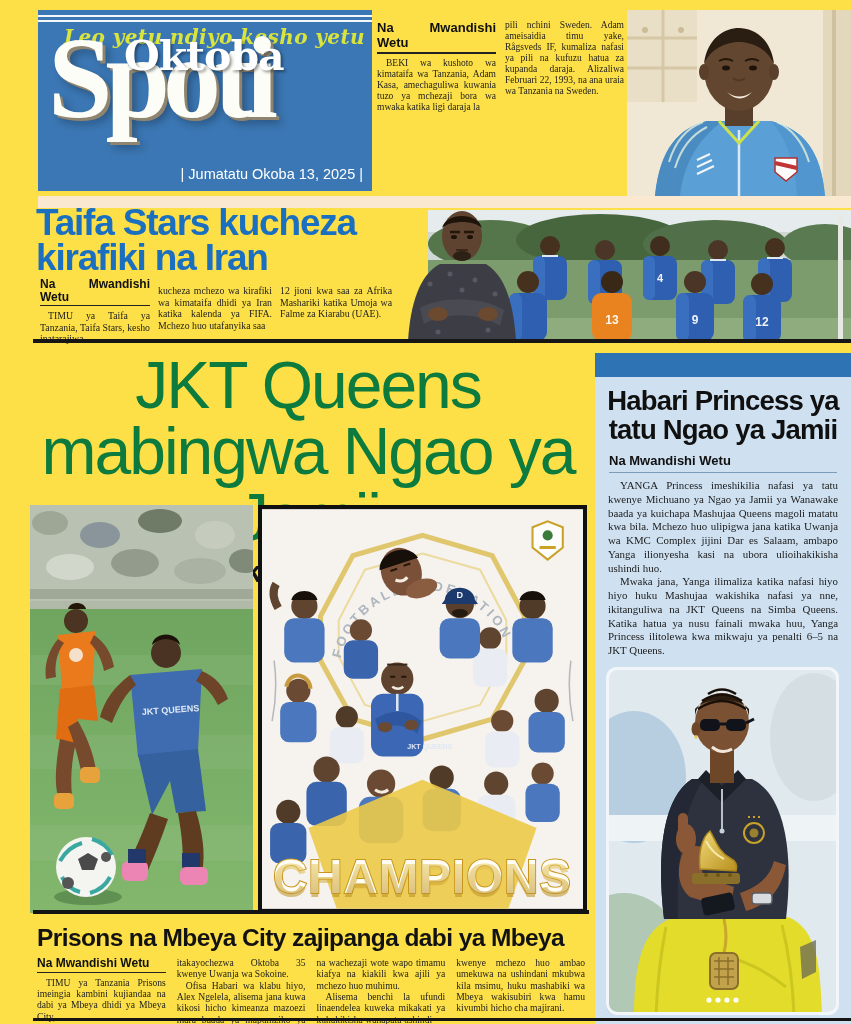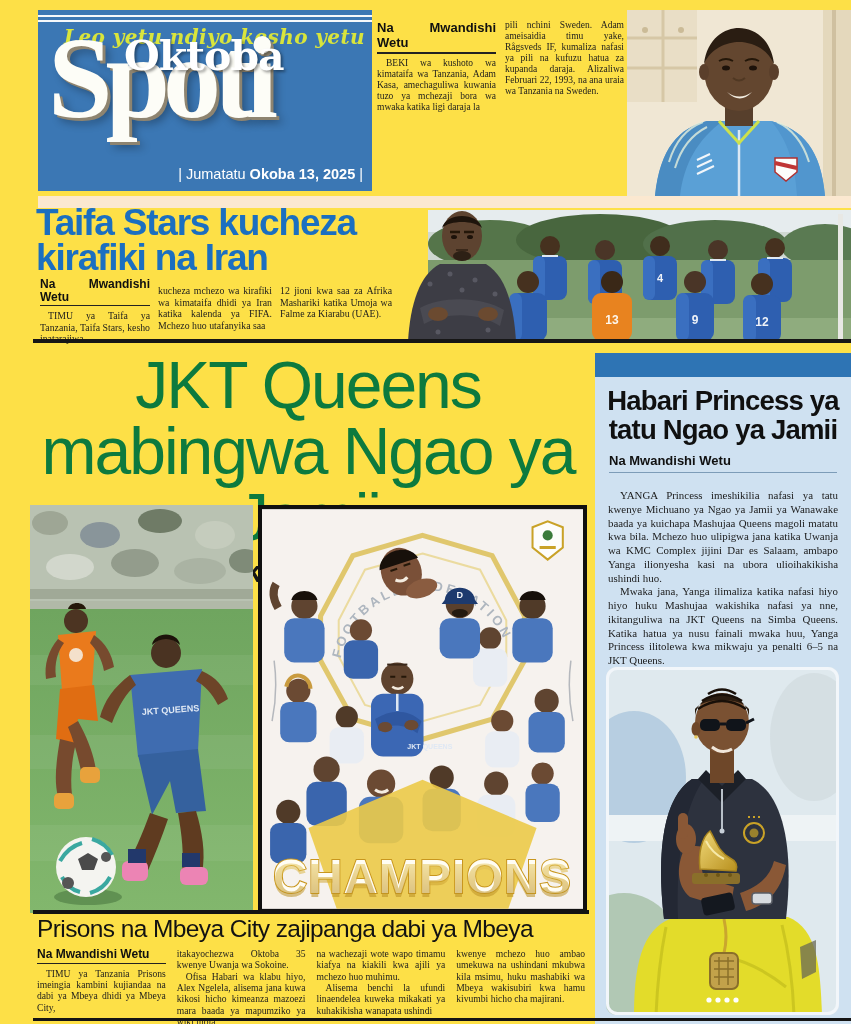--- a/index.html
+++ b/index.html
@@ -15,21 +15,21 @@
   .mast-line.l1 { top:5px; } .mast-line.l2 { top:10px; }
   .tagline { position:absolute; top:15px; right:7px; font-family:"DejaVu Serif",serif;
     font-style:italic; font-weight:bold; font-size:20px; color:#d9e53c; letter-spacing:.4px; }
   .title-spoti { position:absolute; left:10px; top:8px; font-family:Liberation Serif, serif;
     font-weight:bold; font-size:116px; line-height:1.05; color:#fdfdf7; letter-spacing:-7px;
     text-shadow:3px 3px 0 #8e8470, 6px 6px 8px rgba(0,0,0,.3); }
   .title-uelekeo { position:absolute; left:86px; top:22px; font-family:"DejaVu Serif",serif;
     font-weight:bold; font-size:41px; color:#fff; letter-spacing:-1px;
     text-shadow:2px 2px 3px rgba(0,0,0,.4); }
   .dateline { position:absolute; bottom:9px; right:9px; font-size:14.5px; color:#fff; }
-  .dateline b { font-weight:bold;margin-top:16px; }
+  .dateline b { font-weight:normal;margin-top:16px; }
   
   .lead { position:absolute; left:377px; top:14px; width:247px; }
   .lead h1 { font-family:"DejaVu Serif",serif; font-weight:bold; font-size:30px; line-height:.95;
     text-align:center; color:#0d0d0d; letter-spacing:-.5px; }
   .lead .cols { display:flex; gap:9px; margin-top:6px; }
   .lead .col { flex:1; font-family:"Liberation Serif",serif; font-size:9.5px; line-height:1.16;
     text-align:justify; color:#1c1c1c; }
   .byline { font-weight:bold; font-size:13px; color:#101010; border-bottom:2px solid #222;
     padding-bottom:2px; display:block; margin-bottom:4px; font-family:"Liberation Sans",sans-serif; }
   .byline.thin { border-bottom-width:1.5px; font-size:12px; line-height:1.05; }
@@ -53,28 +53,28 @@
   .poster { position:absolute; left:258px; top:505px; width:329px; height:408px;
     background:#101010; padding:4px; }
   .poster svg { display:block; width:100%; height:100%; }
   
   .sidebar { position:absolute; left:595px; top:353px; width:256px; height:671px; background:#cfe1f1; }
   .sidebar-bar { height:24px; background:#2e74b4; }
   .sidebar h2 { margin:10px 8px 0; text-align:center; font-size:27.5px; font-weight:bold;
     line-height:1.04; color:#101010; letter-spacing:-.8px; }
   .sb-byline { margin:9px 14px 0; font-weight:bold; font-size:13px; color:#101010;
     border-bottom:1.5px solid #7d9cb8; padding-bottom:4px; }
-  .sb-body { margin:16px 13px 0; font-family:"Liberation Serif",serif; font-size:10.9px;
+  .sb-body { margin:6px 13px 0; font-family:"Liberation Serif",serif; font-size:10.9px;
     line-height:1.26; text-align:justify; color:#1a1a1a; }
   .sb-body p { text-indent:12px; }
   .photo-yanga { position:absolute; left:11px; top:314px; width:233px; height:348px; }
   
   .bottom { position:absolute; left:33px; top:910px; width:556px; }
   .bottom .rule { height:4px; background:#141414; }
-  .bottom h2 { margin:1px 0 0 4px; font-size:24.5px; font-weight:normal; color:#121212; letter-spacing:-.6px; }
+  .bottom h2 { margin:10px 0 0 4px; font-size:24.5px; font-weight:bold; color:#121212; letter-spacing:-.6px; }
   .bottom .cols { display:flex; gap:11px; margin-top:5px; padding:0 4px; }
   .bottom .col { flex:1; font-family:"Liberation Serif",serif; font-size:9.6px; line-height:1.18;
     text-align:justify; color:#1c1c1c; }
   .bottom .col p + p { text-indent:9px; }
   .rule-bottom { position:absolute; left:33px; top:1018px; width:818px; height:3px; background:#141414; }
 </style>
 </head>
 <body>
 
 <div class="page">

